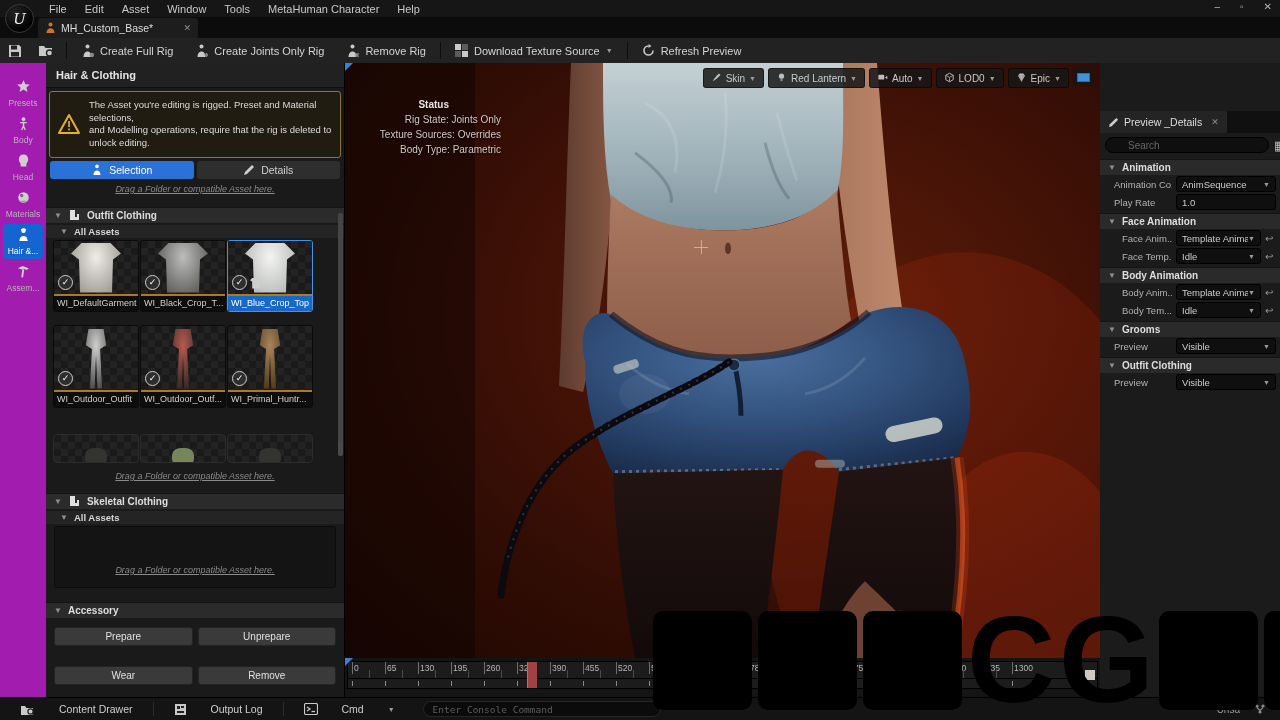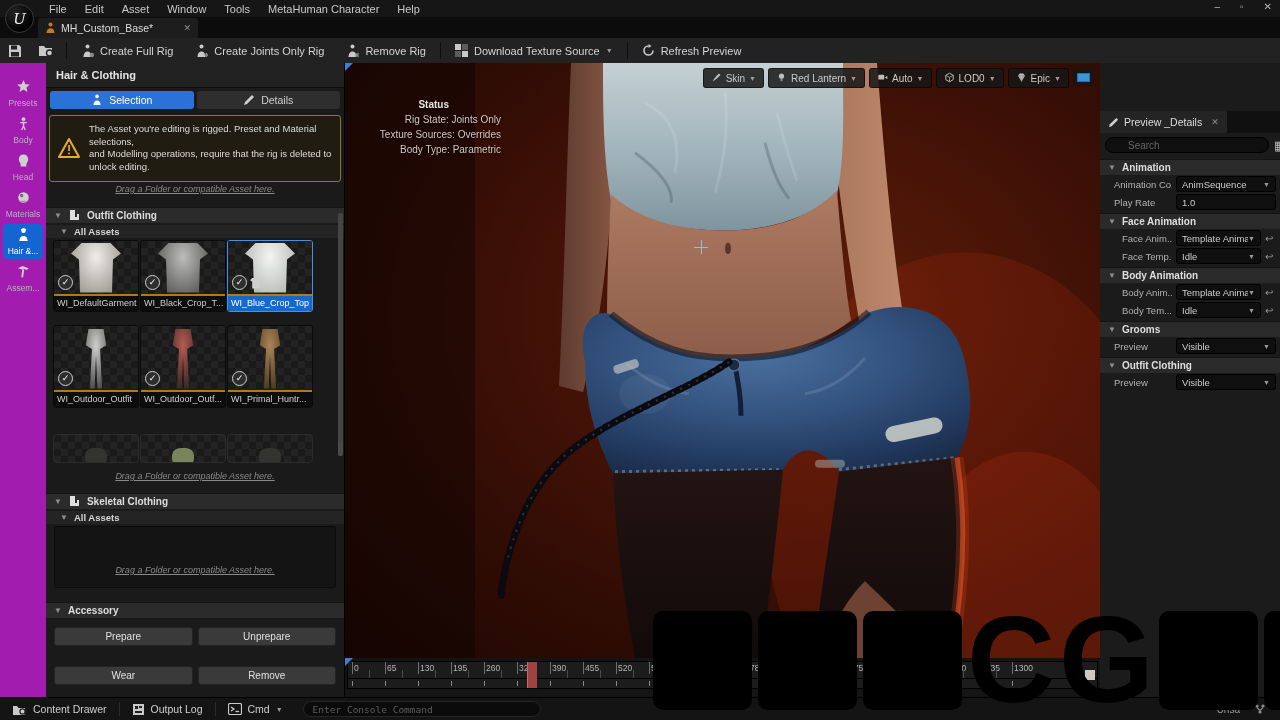--- a/index.html
+++ b/index.html
@@ -131,21 +131,21 @@
   .rp-label{width:58px;font-size:9.5px;color:#b2b2b2;white-space:nowrap;overflow:hidden;flex:0 0 auto;}
   .rp-row.sub .rp-label{width:50px;}
   .rp-control{flex:1;height:14px;background:#0f0f0f;border:1px solid #000;border-radius:3px;margin:0 4px;
     display:flex;align-items:center;padding:0 5px;font-size:9.5px;color:#ccc;white-space:nowrap;overflow:hidden;}
   .rp-control .cv{flex:1;overflow:hidden;}
   .rp-reset{width:12px;color:#9a9a9a;font-size:10px;margin-right:3px;flex:0 0 auto;}
   #grid-icon{color:#bdbdbd;font-size:13px;margin-right:2px;}
   
   #statusbar{position:absolute;left:0;right:0;bottom:0;height:22px;background:#141414;border-top:1px solid #000;
     display:flex;align-items:center;font-size:10.5px;color:#cfcfcf;}
-  .sb-item{display:flex;align-items:center;gap:6px;padding:0 12px;height:100%;cursor:default;}
+  .sb-item{display:flex;align-items:center;gap:24px;padding:0 20px;height:100%;cursor:default;}
   .sb-sep{width:1px;height:14px;background:#2b2b2b;}
   #console-input{width:218px;height:14px;background:#0b0b0b;border:1px solid #262626;border-radius:8px;
     color:#777;font-family:"DejaVu Sans Mono",monospace;font-size:9.5px;padding:0 9px;outline:none;margin-left:8px;}
   #console-input::placeholder{color:#5d5d5d;}
   #sb-right{margin-left:auto;display:flex;align-items:center;gap:14px;padding-right:14px;color:#9a9a9a;font-size:10px;}
   
   #watermark{position:absolute;left:650px;top:600px;width:640px;height:120px;z-index:60;pointer-events:none;
     display:flex;align-items:center;white-space:nowrap;overflow:hidden;}
   .wm-block{flex:0 0 auto;width:99px;height:99px;background:#000;border-radius:10px;margin:0 3px;}
   .wm-char{flex:0 0 auto;color:#000;font-weight:800;font-size:122px;line-height:99px;margin:0 2px;}
@@ -286,45 +286,45 @@
         <span><svg viewBox="0 0 16 16">
             <path d="M2 4.5L7 2l6.5 2.5-1.8 2L7.5 5 7 6z" fill="#cfcfcf"></path>
             <rect x="6.2" y="5.5" width="2" height="9" rx="1" fill="#cfcfcf" transform="rotate(8 7.2 10)"></rect>
           </svg></span>
         <div>Assem...</div>
       </div>
     </div>
 
   <div id="leftpanel">
     <div id="lp-header">Hair &amp; Clothing</div>
+    <div id="warnbox">
+      <svg width="22" height="20" viewBox="0 0 22 20">
+          <path d="M11 1L21 19H1z" fill="none" stroke="#e8b021" stroke-width="2" stroke-linejoin="round"></path>
+          <rect x="10.2" y="7" width="1.7" height="6" fill="#e8b021"></rect>
+          <rect x="10.2" y="14.6" width="1.7" height="1.8" fill="#e8b021"></rect>
+        </svg>
+      <div id="warn-text">The Asset you're editing is rigged. Preset and Material
+selections,
+and Modelling operations, require that the rig is deleted to
+unlock editing.</div>
+    </div>
     <div id="lp-tabs">
       <div class="lp-tab active">
         <svg viewBox="0 0 12 12">
             <circle cx="6" cy="2.4" r="1.8" fill="#fff"></circle>
             <path d="M2.5 11c0-2.8 1.5-4.5 3.5-4.5s3.5 1.7 3.5 4.5z" fill="#fff"></path>
           </svg>
         <span>Selection</span>
       </div>
       <div class="lp-tab">
         <svg viewBox="0 0 12 12">
             <path d="M1 11l1-3 7-7 2 2-7 7z" fill="#cfcfcf"></path>
           </svg>
         <span>Details</span>
       </div>
-    </div>
-    <div id="warnbox">
-      <svg width="22" height="20" viewBox="0 0 22 20">
-          <path d="M11 1L21 19H1z" fill="none" stroke="#e8b021" stroke-width="2" stroke-linejoin="round"></path>
-          <rect x="10.2" y="7" width="1.7" height="6" fill="#e8b021"></rect>
-          <rect x="10.2" y="14.6" width="1.7" height="1.8" fill="#e8b021"></rect>
-        </svg>
-      <div id="warn-text">The Asset you're editing is rigged. Preset and Material
-selections,
-and Modelling operations, require that the rig is deleted to
-unlock editing.</div>
     </div>
     <div class="drag-hint clipped">Drag a Folder or compatible Asset here.</div>
 
     <div class="sec-header" style="margin-top:11px;">
       <span class="sec-caret">▼</span>
       <svg viewBox="0 0 13 12">
           <path d="M2 1h5v7h4v3H2z" fill="#e0e0e0"></path>
           <rect x="9" y="5" width="2" height="3" fill="#e0e0e0"></rect>
         </svg>
       <span>Outfit Clothing</span>

